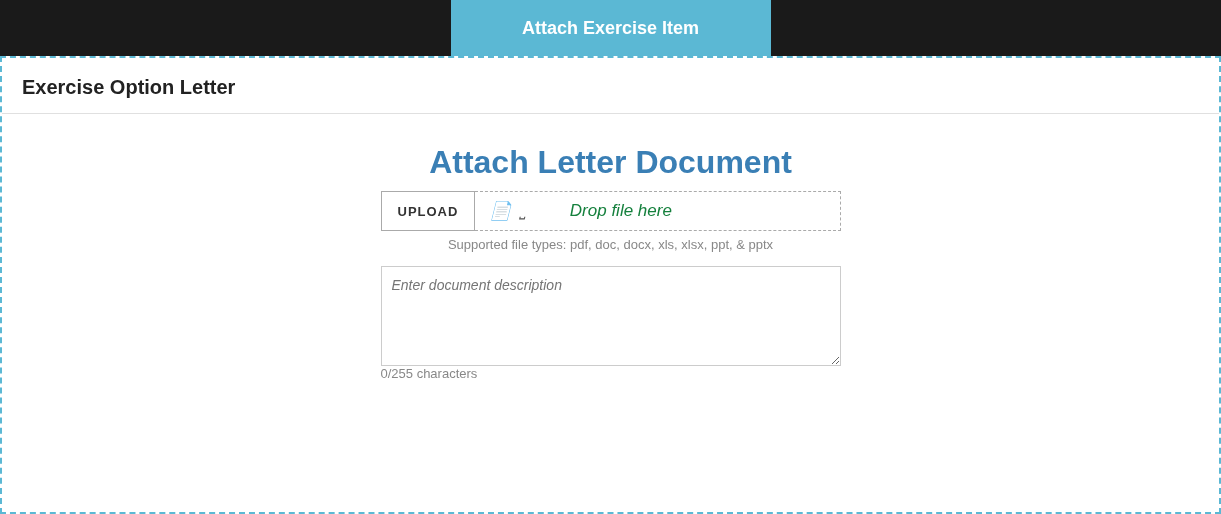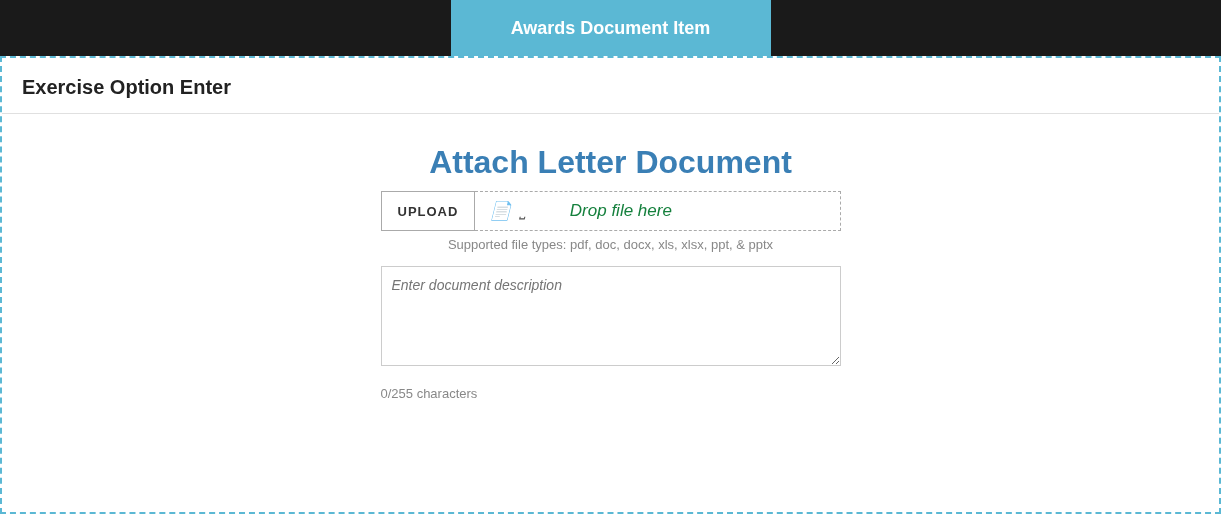--- a/index.html
+++ b/index.html
@@ -146,37 +146,37 @@
       color: #aaa;
       font-style: italic;
       outline: none;
       font-family: Arial, sans-serif;
     }
 
     .char-count {
       width: 460px;
       font-size: 13px;
       color: #888;
-      margin-top: 20px;
+      margin-top: 0;
       text-align: left;
     }
   </style>
 </head>
 <body>
 
 <div class="top-bar">
   <div class="title-badge">
-    <span>Awards Document Item</span>
+    <span>Attach Exercise Item</span>
   </div>
 </div>
 
 <div class="main-content">
 
   <div class="section-header">
-    <span>Exercise Option Enter</span>
+    <span>Exercise Option Letter</span>
   </div>
 
   <div class="form-area">
 
     <div class="form-title">
       <span>Attach Letter Document</span>
     </div>
 
 
     <div class="upload-row">

